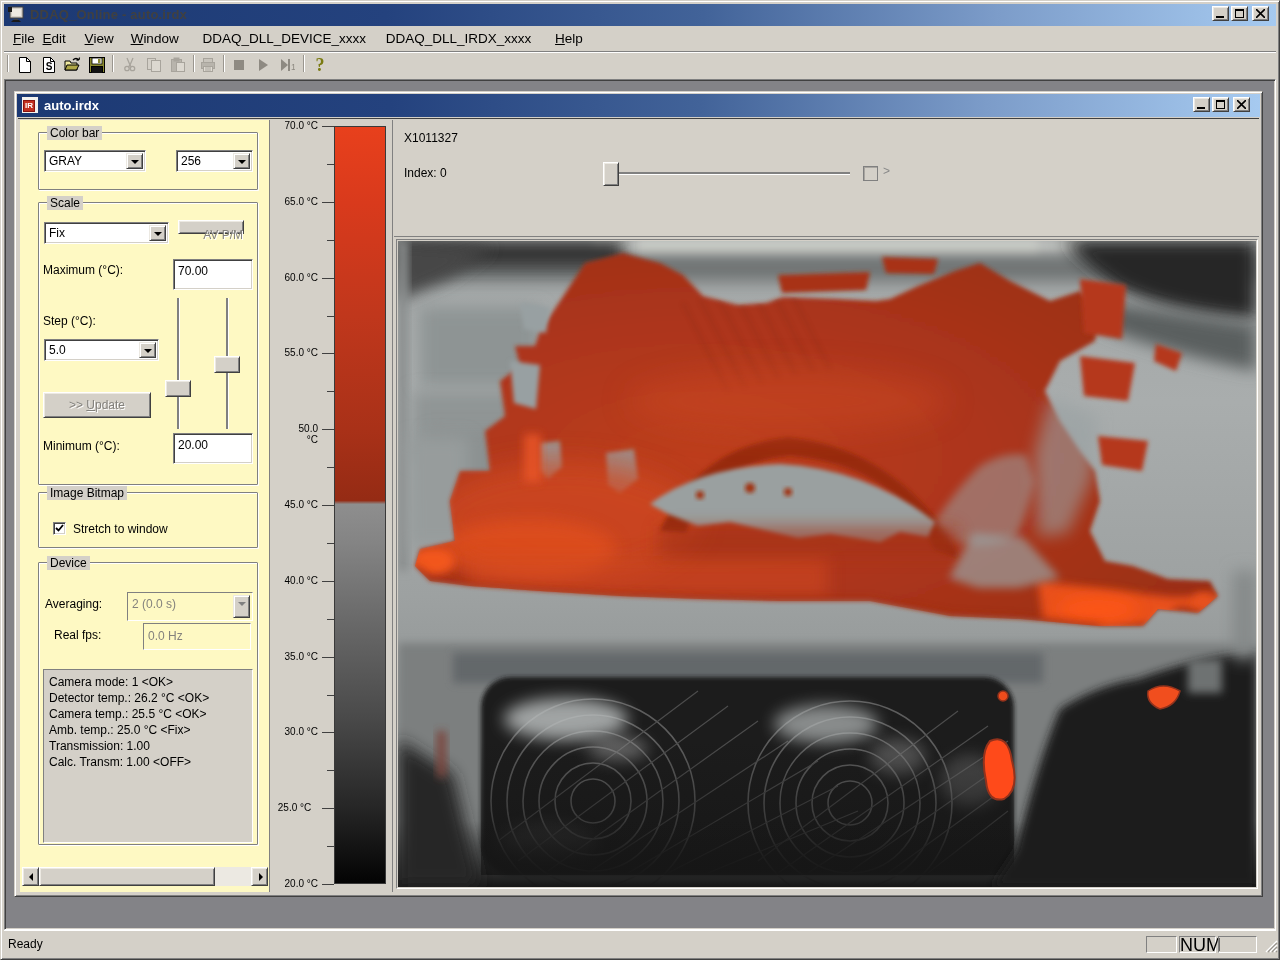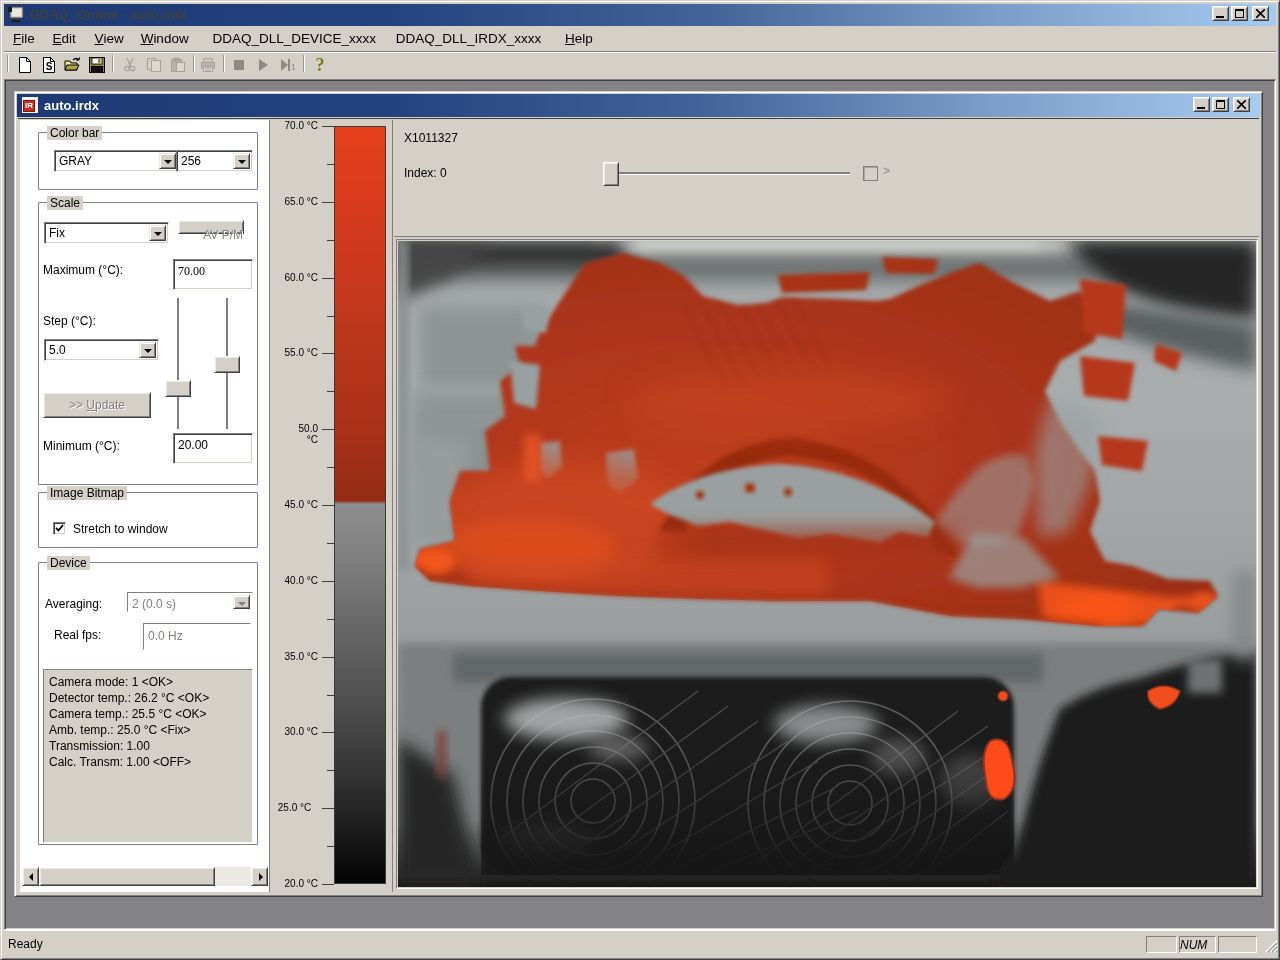--- a/index.html
+++ b/index.html
@@ -38,21 +38,21 @@
 <div class="abs btn" style="left:1231px;top:6px;width:17px;height:15px;">
     <div class="abs" style="left:3px;top:2px;width:9px;height:9px;border:1px solid #000;border-top-width:2px;"></div>
   </div>
 <div class="abs btn" style="left:1252px;top:6px;width:17px;height:15px;">
     <svg class="abs" style="left:3px;top:2px;" width="9" height="9" viewBox="0 0 9 9">
       <path d="M0 0 L9 9 M9 0 L0 9" stroke="#000" stroke-width="1.6"></path>
     </svg>
   </div>
 
 <div class="abs menu" style="left:4px;top:27px;width:1272px;height:23px;background:#d4d0c8;padding-left:9px;font-size:13.5px;line-height:23px;">
-<span style="margin-right:14px;"><span class="u">F</span>ile</span>
+<span style="margin-right:4px;"><span class="u">F</span>ile</span>
 <span style="margin-right:15px;"><span class="u">E</span>dit</span>
 <span style="margin-right:13px;"><span class="u">V</span>iew</span>
 <span style="margin-right:20px;"><span class="u">W</span>indow</span>
 <span style="margin-right:16px;">DDAQ_DLL_DEVICE_xxxx</span>
 <span style="margin-right:20px;">DDAQ_DLL_IRDX_xxxx</span>
 <span><span class="u">H</span>elp</span>
 </div>
 
 <div class="abs" style="left:4px;top:51px;width:1272px;height:27px;border-top:1px solid #808080;box-shadow:inset 0 1px 0 #fff;background:#d4d0c8;"></div>
 <div id="toolbar" class="abs" style="left:0px;top:55px;width:1276px;height:20px;">
@@ -142,43 +142,43 @@
     <div class="abs" style="left:3px;top:2px;width:9px;height:9px;border:1px solid #000;border-top-width:2px;"></div>
   </div>
 <div class="abs btn" style="left:1233px;top:97px;width:17px;height:15px;">
     <svg class="abs" style="left:3px;top:2px;" width="9" height="9" viewBox="0 0 9 9">
       <path d="M0 0 L9 9 M9 0 L0 9" stroke="#000" stroke-width="1.6"></path>
     </svg>
   </div>
 
 <div class="abs" style="left:18px;top:118px;width:1241px;height:777px;background:#d4d0c8;border-top:1px solid #404040;"></div>
 
-<div id="leftpane" class="abs" style="left:20px;top:120px;width:250px;height:772px;background:#ffffff;border-right:1px solid #808080;">
+<div id="leftpane" class="abs" style="left:20px;top:120px;width:250px;height:772px;background:#fef9c3;border-right:1px solid #808080;">
 
   <div class="abs group" style="left:18px;top:12px;width:220px;height:58px;">
     <div class="glabel">Color bar</div>
-    <div class="abs cb" style="left:15px;top:17px;width:125px;height:22px;">
+    <div class="abs cb" style="left:5px;top:17px;width:102px;height:22px;">
         <div class="ctext">GRAY</div>
         <div class="cbtn"></div>
       </div>
     <div class="abs cb" style="left:137px;top:17px;width:77px;height:22px;">
         <div class="ctext">256</div>
         <div class="cbtn"></div>
       </div>
   </div>
 
   <div class="abs group" style="left:18px;top:82px;width:220px;height:283px;">
     <div class="glabel">Scale</div>
     <div class="abs cb" style="left:5px;top:19px;width:125px;height:22px;">
         <div class="ctext">Fix</div>
         <div class="cbtn"></div>
       </div>
     <div class="abs btn dtxt" style="left:139px;top:17px;width:66px;height:14px;text-align:right;line-height:28px;">AV P/M</div>
     <div class="abs" style="left:4px;top:60px;">Maximum (°C):</div>
-    <div class="abs cb" style="left:134px;top:56px;width:80px;height:31px;font-family:Liberation Serif, serif;">
+    <div class="abs cb" style="left:134px;top:56px;width:80px;height:31px;">
         <div class="ctext" style="top:4px;">70.00</div>
       </div>
     <div class="abs" style="left:4px;top:111px;">Step (°C):</div>
     <div class="abs cb" style="left:5px;top:136px;width:115px;height:22px;">
         <div class="ctext">5.0</div>
         <div class="cbtn"></div>
       </div>
 
     <div class="abs" style="left:138px;top:95px;width:2px;height:131px;background:#808080;box-shadow:1px 0 0 #fff;"></div>
     <div class="abs" style="left:187px;top:95px;width:2px;height:131px;background:#808080;box-shadow:1px 0 0 #fff;"></div>
@@ -197,21 +197,21 @@
         <svg class="abs" style="left:1px;top:1px;" width="9" height="9" viewBox="0 0 9 9">
           <path d="M1 4 L3.5 6.5 L8 1" stroke="#000" stroke-width="1.8" fill="none"></path>
         </svg>
       </div>
     <div class="abs" style="left:34px;top:29px;">Stretch to window</div>
   </div>
 
   <div class="abs group" style="left:18px;top:442px;width:220px;height:283px;">
     <div class="glabel">Device</div>
     <div class="abs" style="left:6px;top:34px;">Averaging:</div>
-    <div class="abs sunk1" style="left:88px;top:29px;width:126px;height:20px;color:#84827d;padding-left:32px;">
+    <div class="abs sunk1" style="left:88px;top:29px;width:126px;height:29px;color:#84827d;padding-left:32px;">
         <div class="ctext" style="top:4px;">2 (0.0 s)</div>
         <div class="cbtn dis"></div>
       </div>
     <div class="abs" style="left:15px;top:65px;">Real fps:</div>
     <div class="abs sunk1" style="left:104px;top:60px;width:108px;height:27px;color:#84827d;">
         <div class="ctext" style="top:5px;">0.0 Hz</div>
       </div>
     <div class="abs sunk1" style="left:4px;top:106px;width:210px;height:174px;background:#d4d0c8;padding:4px 0 0 5px;line-height:16px;">Camera mode: 1 &lt;OK&gt;<br>Detector temp.: 26.2 °C &lt;OK&gt;<br>Camera temp.: 25.5 °C &lt;OK&gt;<br>Amb. temp.: 25.0 °C &lt;Fix&gt;<br>Transmission: 1.00<br>Calc. Transm: 1.00 &lt;OFF&gt;</div>
   </div>
 
@@ -432,21 +432,21 @@
 <path d="M592,500 Q610,492 614,520 Q622,548 606,558 Q590,562 588,540 Q582,512 592,500 Z" fill="#ff4a1a" stroke="#92321c" stroke-width="2"></path>
 <circle cx="605" cy="455" r="5" fill="#f04c1c" stroke="#92321c" stroke-width="1.5"></circle>
 <path d="M750,450 Q765,440 782,450 Q778,465 762,468 Q748,462 750,450 Z" fill="#f14e1e" stroke="#92321c" stroke-width="1.5"></path>
 </svg>
 </div>
 </div>
 
 <div class="abs" style="left:4px;top:930px;width:1272px;height:26px;background:#d4d0c8;border-top:1px solid #fff;">
 <div class="abs" style="left:4px;top:6px;font-size:12px;">Ready</div>
 <div class="abs sunk1" style="left:1142px;top:5px;width:31px;height:17px;"></div>
-<div class="abs sunk1" style="left:1175px;top:5px;width:37px;height:17px;font-size:12px;text-align:left;line-height:16px;font-style:italic;">NUM</div>
+<div class="abs sunk1" style="left:1175px;top:5px;width:37px;height:17px;font-size:18px;text-align:right;line-height:16px;">NUM</div>
 <div class="abs sunk1" style="left:1214px;top:5px;width:39px;height:17px;"></div>
 <svg class="abs" style="left:1261px;top:9px;" width="13" height="13" viewBox="0 0 13 13">
       <g stroke-width="1.4">
         <path d="M12 1 L1 12" stroke="#fff"></path>
         <path d="M12 3 L3 12" stroke="#9a968f"></path>
         <path d="M12 5 L5 12" stroke="#fff"></path>
         <path d="M12 7 L7 12" stroke="#9a968f"></path>
         <path d="M12 9 L9 12" stroke="#fff"></path>
         <path d="M12 11 L11 12" stroke="#9a968f"></path>
       </g>

